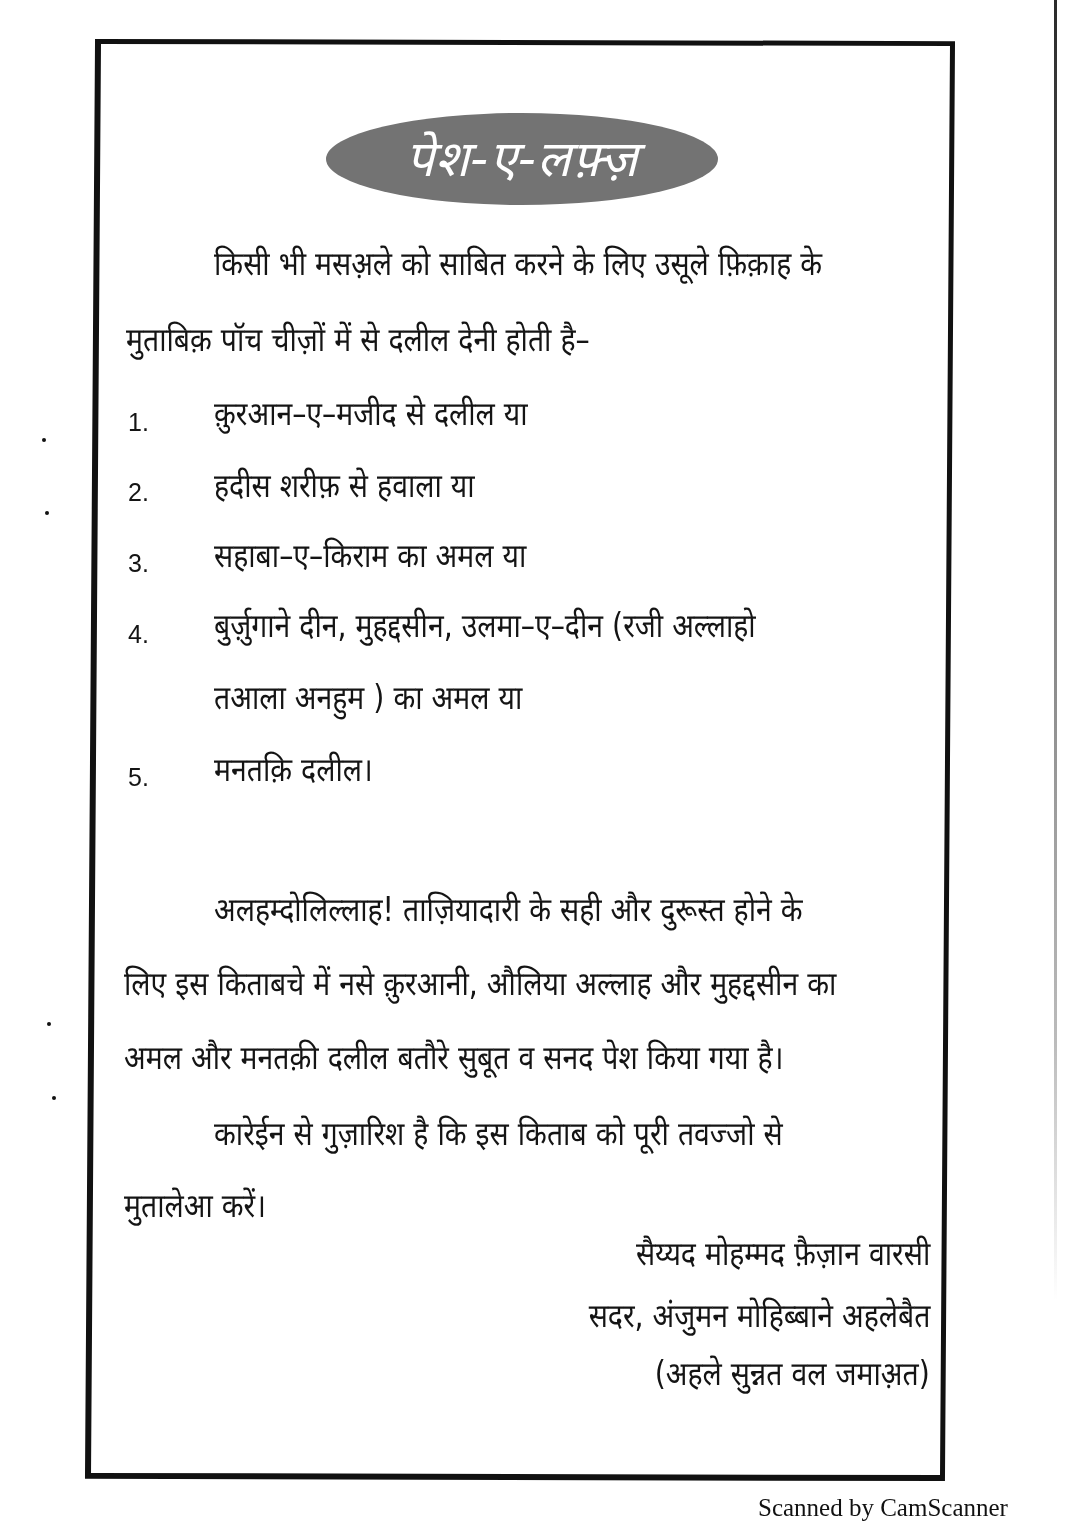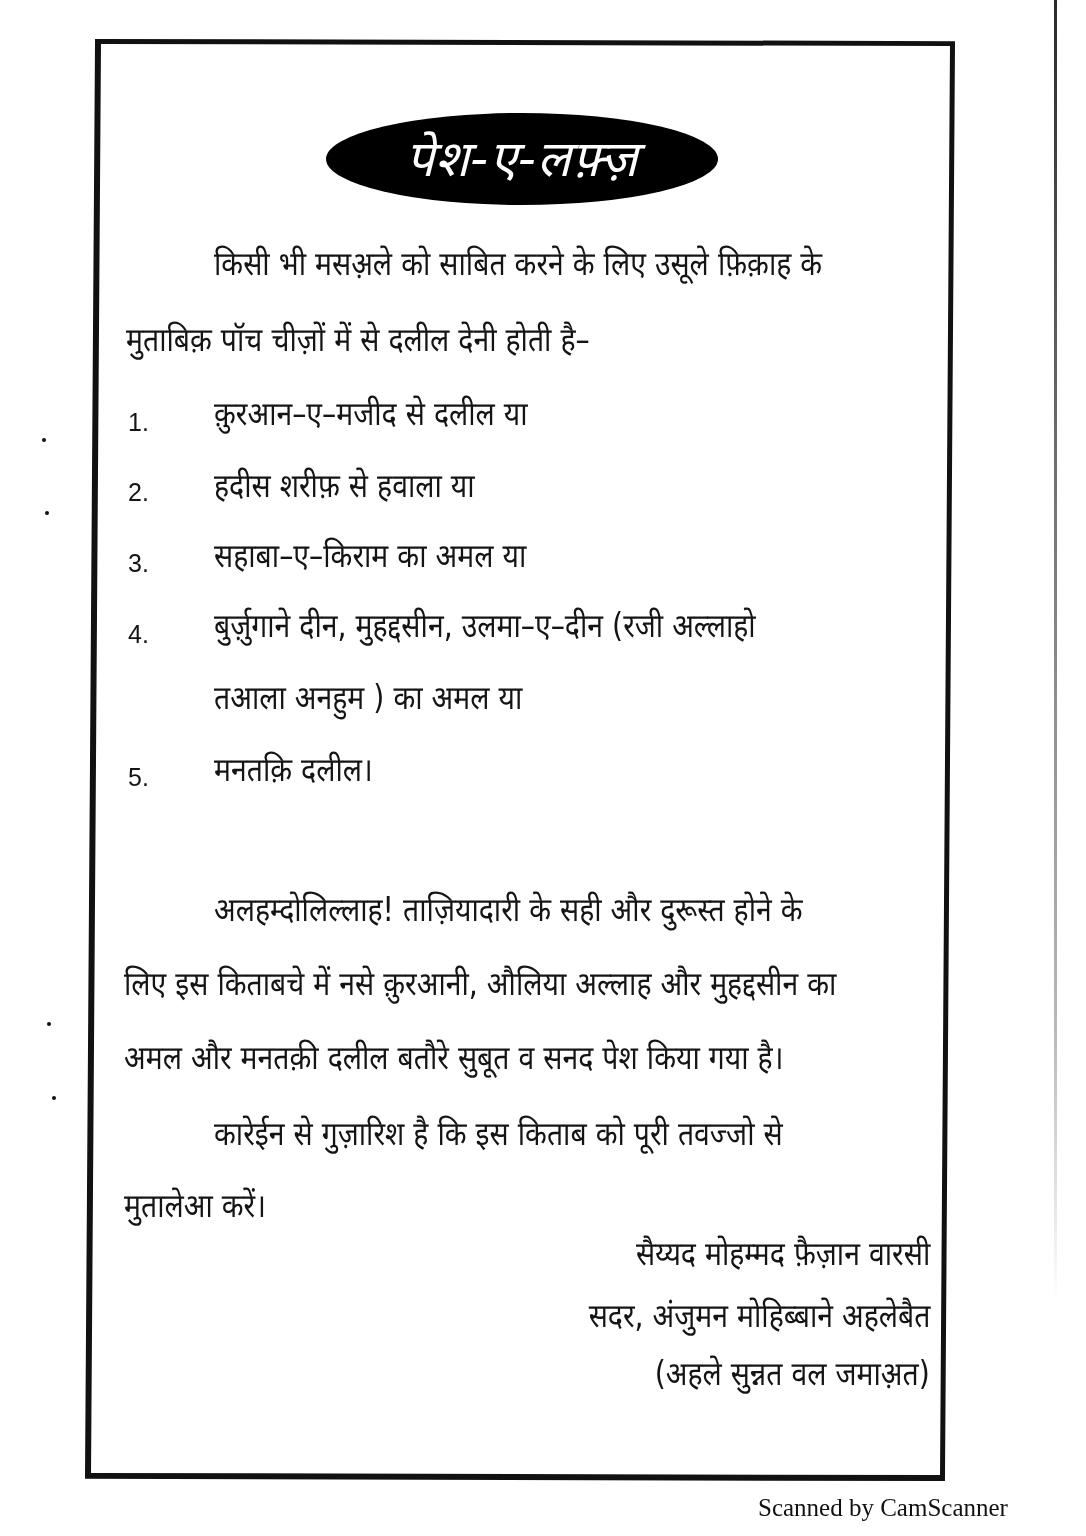--- a/index.html
+++ b/index.html
@@ -14,21 +14,21 @@
   }
   .margin-dot { position: absolute; width: 4px; height: 4px; border-radius: 50%; background: #111; }
   .frame {
     position: absolute; left: 90px; top: 40px; width: 860px; height: 1440px;
     border: 6px solid #111; border-top-width: 5px; border-right-width: 5px;
     box-sizing: border-box;
     transform: skewX(-0.25deg) rotate(0.15deg);
   }
   .title-oval {
     position: absolute; left: 326px; top: 113px; width: 392px; height: 92px;
-    background: #000000; border-radius: 50%;
+    background: #737373; border-radius: 50%;
     display: flex; align-items: center; justify-content: center;
   }
   .title-text {
     color: #fff; font-size: 50px; font-style: italic; letter-spacing: 1px;
     font-family: "DejaVu Sans", sans-serif; transform: translateY(-2px);
   }
   .line {
     position: absolute; font-size: 33px; line-height: 44px; white-space: nowrap;
     transform: scaleX(0.86); transform-origin: left center;
   }

